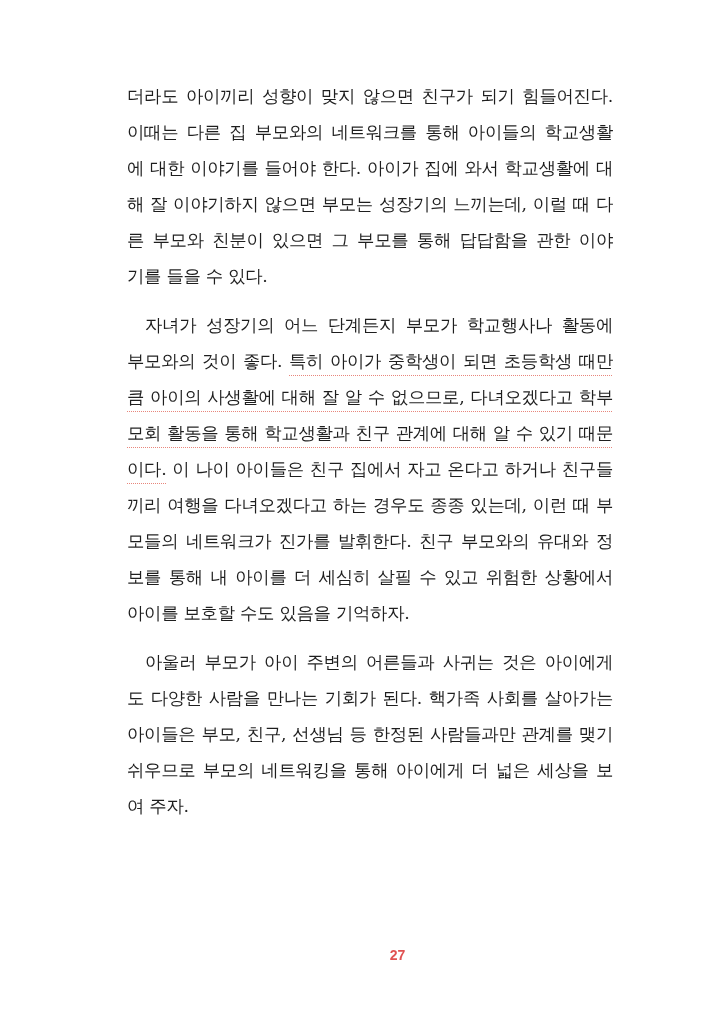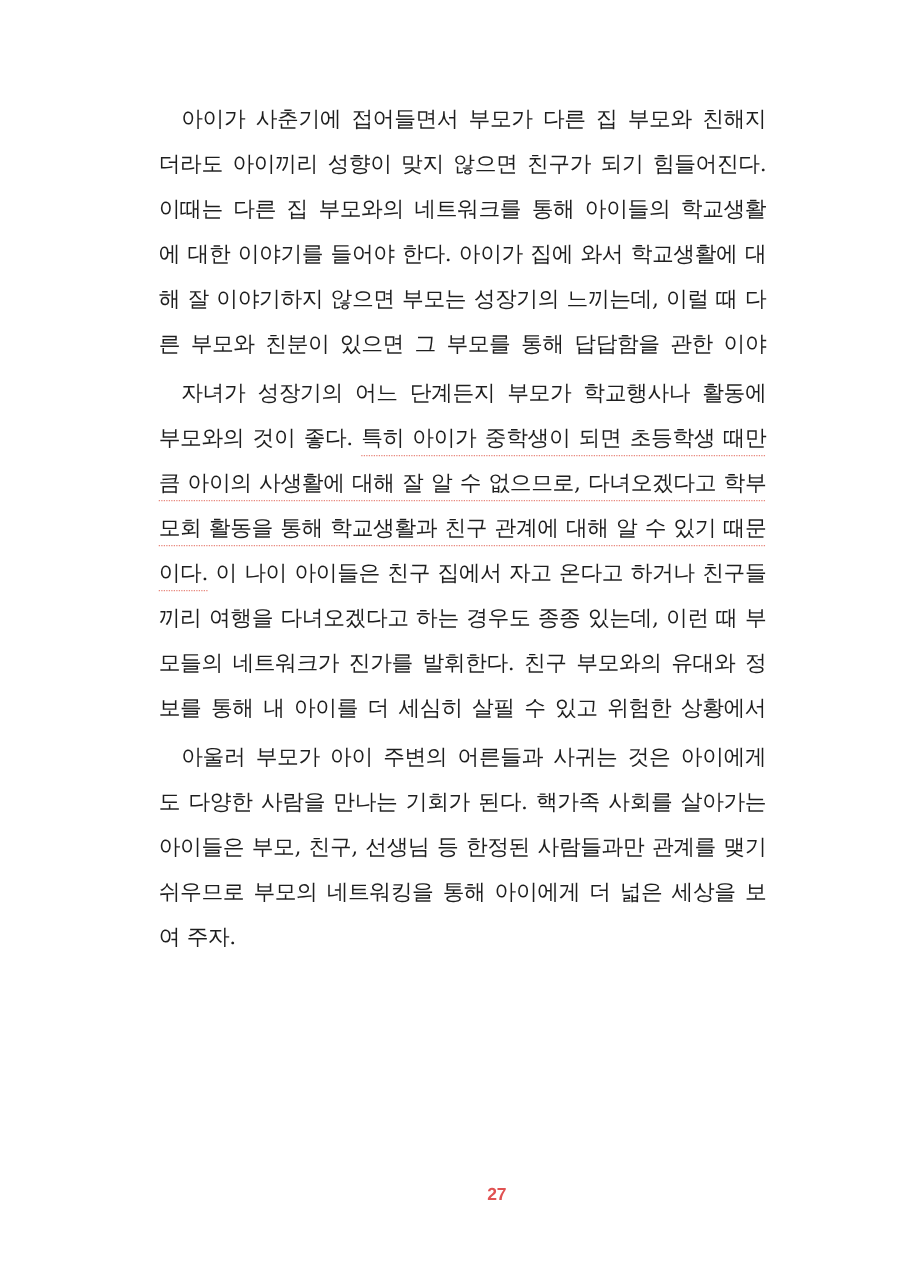--- a/index.html
+++ b/index.html
@@ -37,21 +37,21 @@
       text-align-last: justify;
       letter-spacing: -0.3px;
     }
     .line.indent {
       padding-left: 18px;
     }
     .line.last {
       text-align-last: left;
     }
     .line.gap-before {
-      margin-top: 3px;
+      margin-top: 13px;
     }
     .ul {
       text-decoration: underline dotted #e8867c;
       text-underline-offset: 8px;
       text-decoration-thickness: 1px;
     }
     .seg {
       display: inline;
     }
     .page-number {
@@ -66,35 +66,36 @@
       color: #e05252;
       padding-left: 37px;
     }
   </style>
 </head>
 <body>
 
 <div class="page">
   <div class="text-block">
 
-    <div class="line indent"><span class="seg">아이가 사춘기에 접어들면서 부모가 다른 집 부모와 친해지</span></div>
     <div class="line"><span class="seg">더라도 아이끼리 성향이 맞지 않으면 친구가 되기 힘들어진다.</span></div>
     <div class="line"><span class="seg">이때는 다른 집 부모와의 네트워크를 통해 아이들의 학교생활</span></div>
     <div class="line"><span class="seg">에 대한 이야기를 들어야 한다. 아이가 집에 와서 학교생활에 대</span></div>
     <div class="line"><span class="seg">해 잘 이야기하지 않으면 부모는 성장기의 느끼는데, 이럴 때 다</span></div>
     <div class="line"><span class="seg">른 부모와 친분이 있으면 그 부모를 통해 답답함을 관한 이야</span></div>
+    <div class="line last"><span class="seg">기를 들을 수 있다.</span></div>
 
     <div class="line indent gap-before"><span class="seg">자녀가 성장기의 어느 단계든지 부모가 학교행사나 활동에</span></div>
     <div class="line"><span class="seg">부모와의 것이 좋다. </span><span class="seg ul">특히 아이가 중학생이 되면 초등학생 때만</span></div>
     <div class="line"><span class="seg ul">큼 아이의 사생활에 대해 잘 알 수 없으므로, 다녀오겠다고 학부</span></div>
     <div class="line"><span class="seg ul">모회 활동을 통해 학교생활과 친구 관계에 대해 알 수 있기 때문</span></div>
     <div class="line"><span class="seg ul">이다.</span><span class="seg"> 이 나이 아이들은 친구 집에서 자고 온다고 하거나 친구들</span></div>
     <div class="line"><span class="seg">끼리 여행을 다녀오겠다고 하는 경우도 종종 있는데, 이런 때 부</span></div>
     <div class="line"><span class="seg">모들의 네트워크가 진가를 발휘한다. 친구 부모와의 유대와 정</span></div>
     <div class="line"><span class="seg">보를 통해 내 아이를 더 세심히 살필 수 있고 위험한 상황에서</span></div>
+    <div class="line last"><span class="seg">아이를 보호할 수도 있음을 기억하자.</span></div>
 
     <div class="line indent gap-before"><span class="seg">아울러 부모가 아이 주변의 어른들과 사귀는 것은 아이에게</span></div>
     <div class="line"><span class="seg">도 다양한 사람을 만나는 기회가 된다. 핵가족 사회를 살아가는</span></div>
     <div class="line"><span class="seg">아이들은 부모, 친구, 선생님 등 한정된 사람들과만 관계를 맺기</span></div>
     <div class="line"><span class="seg">쉬우므로 부모의 네트워킹을 통해 아이에게 더 넓은 세상을 보</span></div>
     <div class="line last"><span class="seg">여 주자.</span></div>
 
   </div>
 
   <div class="page-number">27</div>

